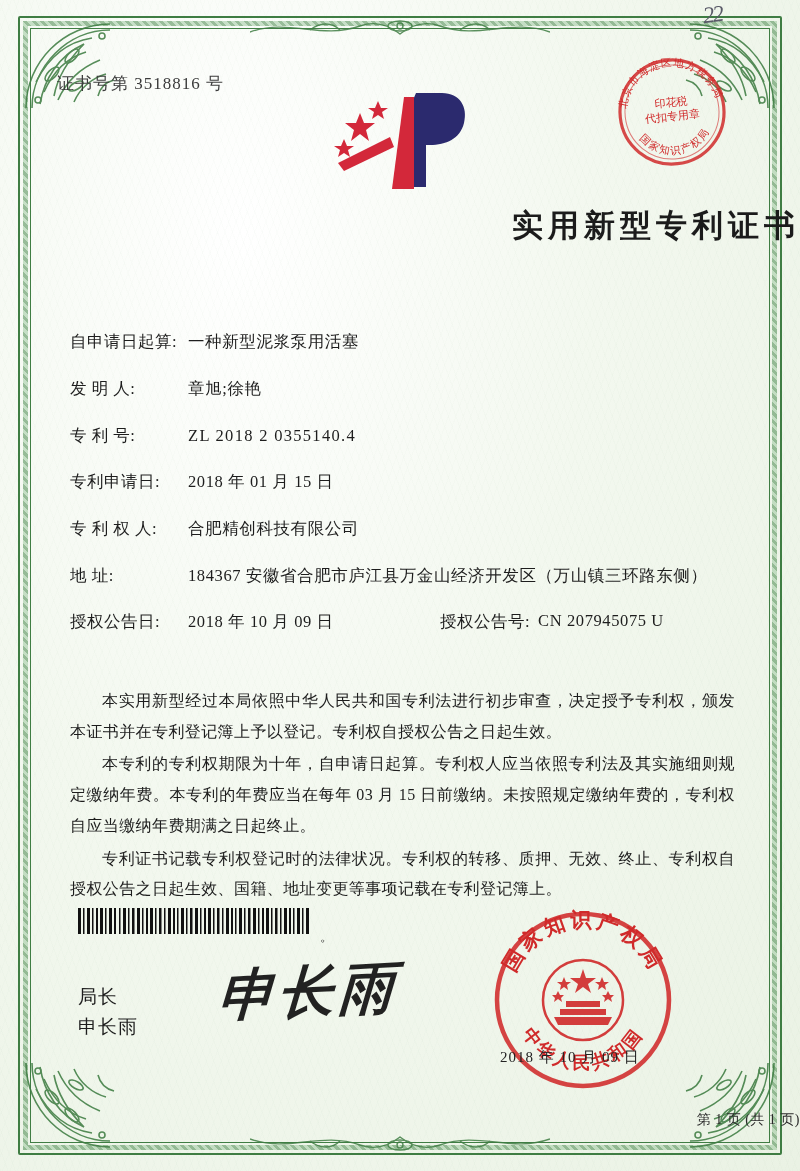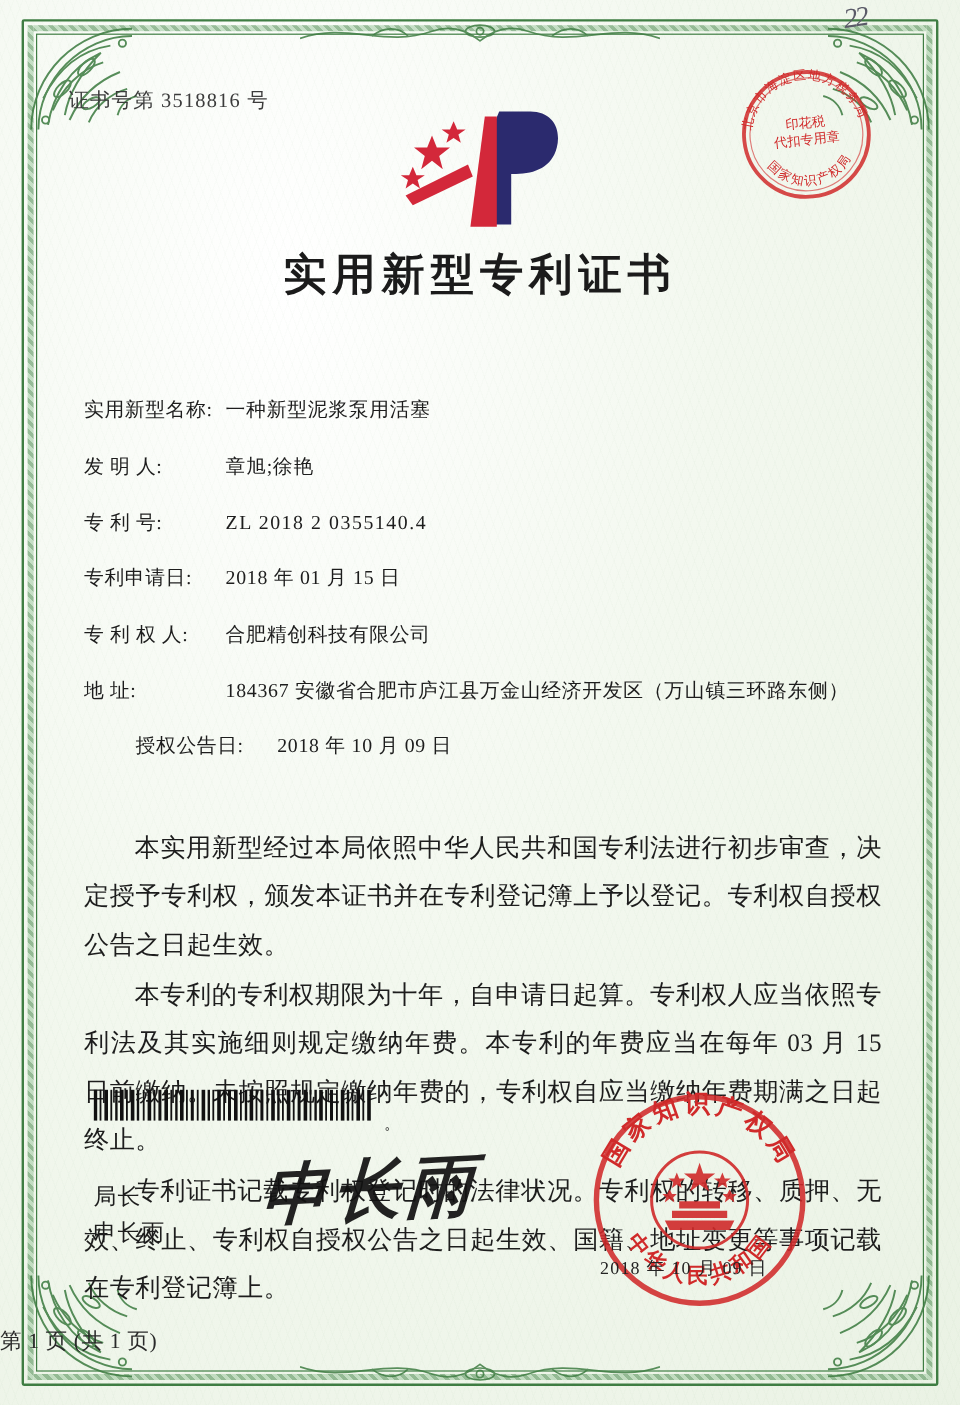--- a/index.html
+++ b/index.html
@@ -115,22 +115,22 @@
     width: 120px;
     height: 120px;
     transform: rotate(-6deg);
   }
 
   
   .title {
     position: absolute;
     left: 0; right: 0;
     top: 205px;
-    text-align: center;
-    font-size: 36px;
+    text-align: right;
+    font-size: 31px;
     font-weight: bold;
     letter-spacing: 5px;
     color: #1b1b1b;
     font-family: Liberation Mono, monospace;
   }
 
   
   .fields {
     position: absolute;
     left: 70px;
@@ -157,31 +157,31 @@
   }
   .f-value.mono-ish {
     letter-spacing: 1.3px;
   }
 
   .dual-row {
     display: flex;
     align-items: flex-start;
     margin-bottom: 10px;
   }
-  .dual-left { width: 370px; display: flex; margin-left: 43px; }
+  .dual-left { width: 370px; display: flex; }
   .dual-right { display: flex; }
   .dual-right .f-label { width: auto; flex: 0 0 auto; margin-right: 8px; }
 
   
   .paras {
     position: absolute;
     left: 70px;
     top: 686px;
     width: 665px;
-    font-size: 21px;
+    font-size: 16px;
     color: #1d1d1d;
     line-height: 1.92;
     text-align: justify;
   }
   .paras p {
     margin: 0 0 2px 0;
     text-indent: 2em;
     letter-spacing: 0.4px;
   }
 
@@ -241,22 +241,22 @@
     font-size: 15px;
     color: #232323;
     letter-spacing: 1px;
   }
 
   
   .footer {
     position: absolute;
     left: 0; right: 0;
     bottom: 42px;
-    text-align: left;
-    font-size: 18px;
+    text-align: right;
+    font-size: 14px;
     color: #2a2a2a;
     letter-spacing: 0.5px;
   }
 </style>
 </head>
 <body>
 
 <div class="page">
   <div class="bg-texture"></div>
 
@@ -379,21 +379,21 @@
       <textPath href="#arcBot" startOffset="50%" text-anchor="middle">国家知识产权局</textPath>
     </text>
     <text x="60" y="54" text-anchor="middle" font-size="11" fill="#d02a2a" font-family="'Liberation Serif',serif">印花税</text>
     <text x="60" y="68" text-anchor="middle" font-size="11" fill="#d02a2a" font-family="'Liberation Serif',serif">代扣专用章</text>
   </svg>
 
   <div class="title">实用新型专利证书</div>
 
   <div class="fields">
     <div class="field-row">
-      <div class="f-label">实用新型名称:</div>
+      <div class="f-label">自申请日起算:</div>
       <div class="f-value">一种新型泥浆泵用活塞</div>
     </div>
     <div class="field-row">
       <div class="f-label">发 明 人:</div>
       <div class="f-value">章旭;徐艳</div>
     </div>
     <div class="field-row">
       <div class="f-label">专 利 号:</div>
       <div class="f-value mono-ish">ZL 2018 2 0355140.4</div>
     </div>
@@ -407,20 +407,24 @@
     </div>
     <div class="field-row">
       <div class="f-label">地 址:</div>
       <div class="f-value">184367 安徽省合肥市庐江县万金山经济开发区（万山镇三环路东侧）</div>
     </div>
 
     <div class="dual-row">
       <div class="dual-left">
         <div class="f-label">授权公告日:</div>
         <div class="f-value">2018 年 10 月 09 日</div>
+      </div>
+      <div class="dual-right">
+        <div class="f-label">授权公告号:</div>
+        <div class="f-value">CN 207945075 U</div>
       </div>
     </div>
   </div>
 
   <div class="paras">
     <p>本实用新型经过本局依照中华人民共和国专利法进行初步审查，决定授予专利权，颁发本证书并在专利登记簿上予以登记。专利权自授权公告之日起生效。</p>
     <p>本专利的专利权期限为十年，自申请日起算。专利权人应当依照专利法及其实施细则规定缴纳年费。本专利的年费应当在每年 03 月 15 日前缴纳。未按照规定缴纳年费的，专利权自应当缴纳年费期满之日起终止。</p>
     <p>专利证书记载专利权登记时的法律状况。专利权的转移、质押、无效、终止、专利权自授权公告之日起生效、国籍、地址变更等事项记载在专利登记簿上。</p>
   </div>
 

